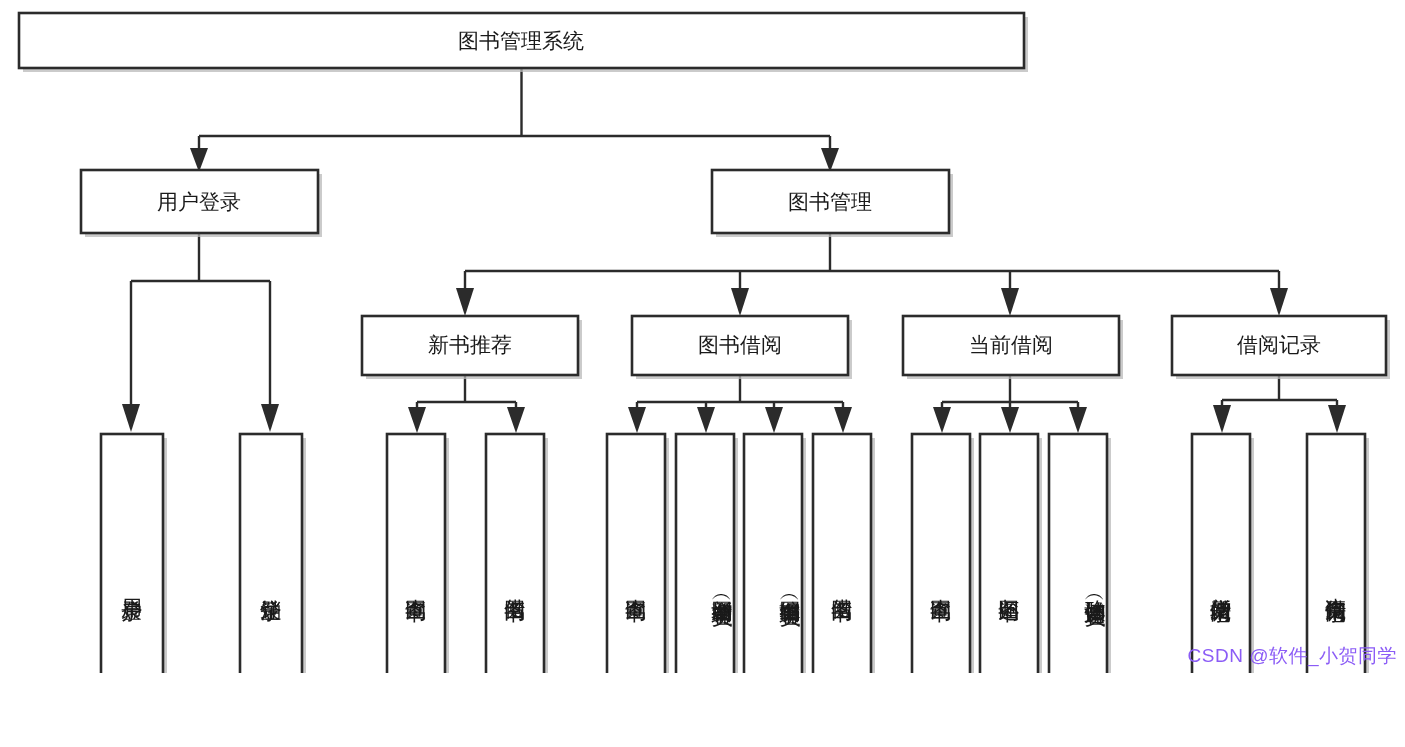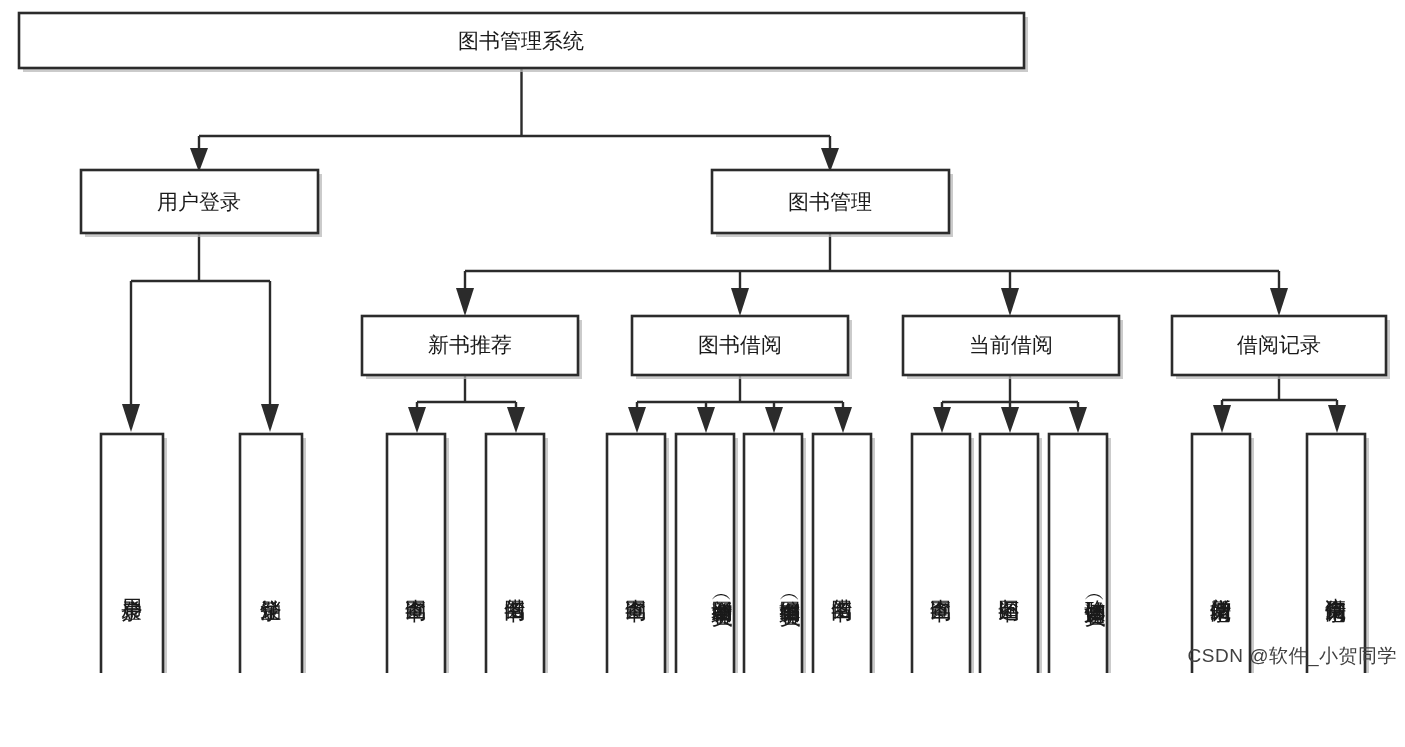--- a/index.html
+++ b/index.html
@@ -65,21 +65,21 @@
     white-space: nowrap;
     pointer-events: none;
     user-select: none;
   }
   .watermark {
     position: absolute;
     right: 8px;
     bottom: 4px;
     font-family: "Liberation Sans", "DejaVu Sans", sans-serif;
     font-size: 19px;
-    color: #404040;
+    color: #8b5cf6;
     letter-spacing: 0.5px;
     white-space: nowrap;
     pointer-events: none;
   }
 </style>
 </head>
 <body>
 
 <div id="stage">
 

